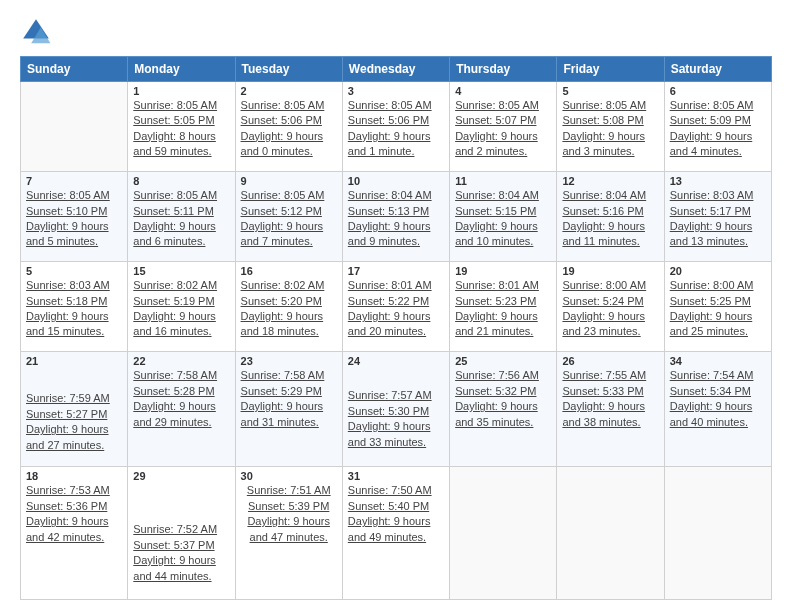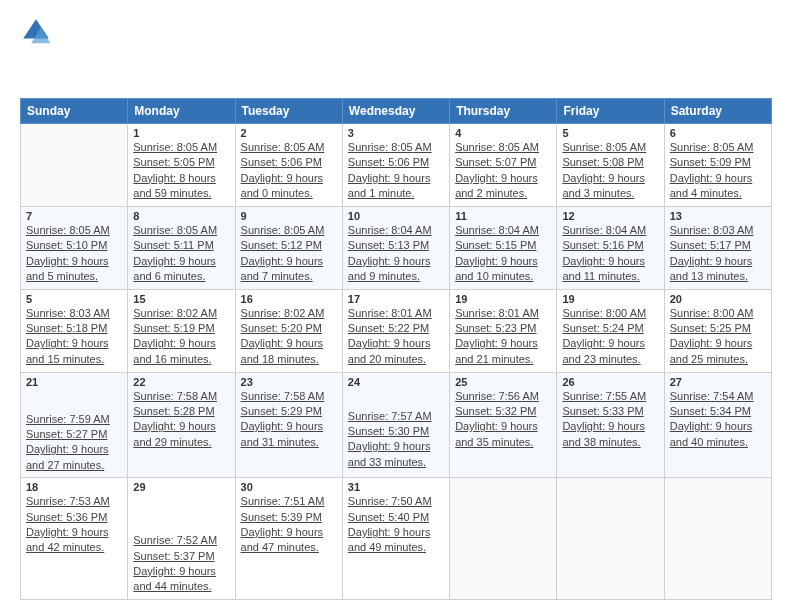--- a/index.html
+++ b/index.html
@@ -9,21 +9,20 @@
       width: 792px;
       height: 612px;
       overflow: hidden;
     }
     .page {
       width: 792px;
       height: 612px;
       padding: 16px 20px 12px 20px;
       display: flex;
       flex-direction: column;
-      gap: 42px;
     }
     .header {
       display: flex;
       justify-content: space-between;
       align-items: flex-start;
       margin-bottom: 8px;
     }
     .logo {
       display: flex;
       align-items: center;
@@ -323,21 +322,21 @@
 and 35 minutes.</div>
           </td>
           <td>
             <span class="day-num">26</span>
             <div class="day-info" style="white-space: pre-line;">Sunrise: 7:55 AM
 Sunset: 5:33 PM
 Daylight: 9 hours
 and 38 minutes.</div>
           </td>
           <td>
-            <span class="day-num">27</span>
+            <span class="day-num">34</span>
             <div class="day-info" style="white-space: pre-line;">Sunrise: 7:54 AM
 Sunset: 5:34 PM
 Daylight: 9 hours
 and 40 minutes.</div>
           </td>
         </tr>
         <tr>
           <td>
             <span class="day-num">18</span>
             <div class="day-info" style="white-space: pre-line;">Sunrise: 7:53 AM
@@ -347,21 +346,21 @@
           </td>
           <td>
             <span class="day-num">29</span>
             <div class="day-info" style="white-space: pre-line; margin-top: 40px;">Sunrise: 7:52 AM
 Sunset: 5:37 PM
 Daylight: 9 hours
 and 44 minutes.</div>
           </td>
           <td>
             <span class="day-num">30</span>
-            <div class="day-info" style="white-space: pre-line;">Sunrise: 7:51 AM
+            <div class="day-info" style="white-space: pre-line; text-align: center;">Sunrise: 7:51 AM
 Sunset: 5:39 PM
 Daylight: 9 hours
 and 47 minutes.</div>
           </td>
           <td>
             <span class="day-num">31</span>
             <div class="day-info" style="white-space: pre-line;">Sunrise: 7:50 AM
 Sunset: 5:40 PM
 Daylight: 9 hours
 and 49 minutes.</div>

